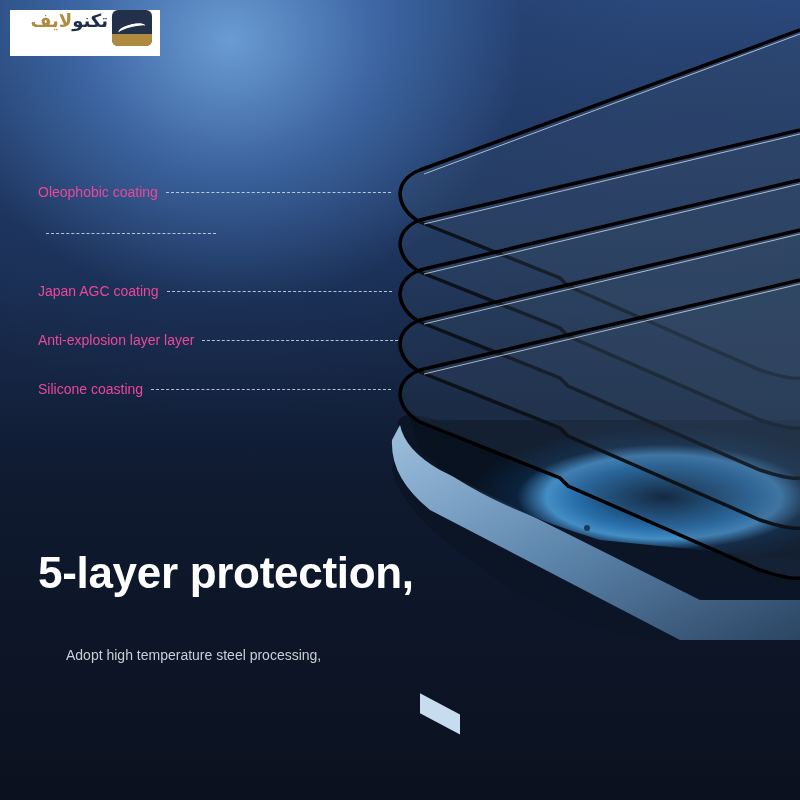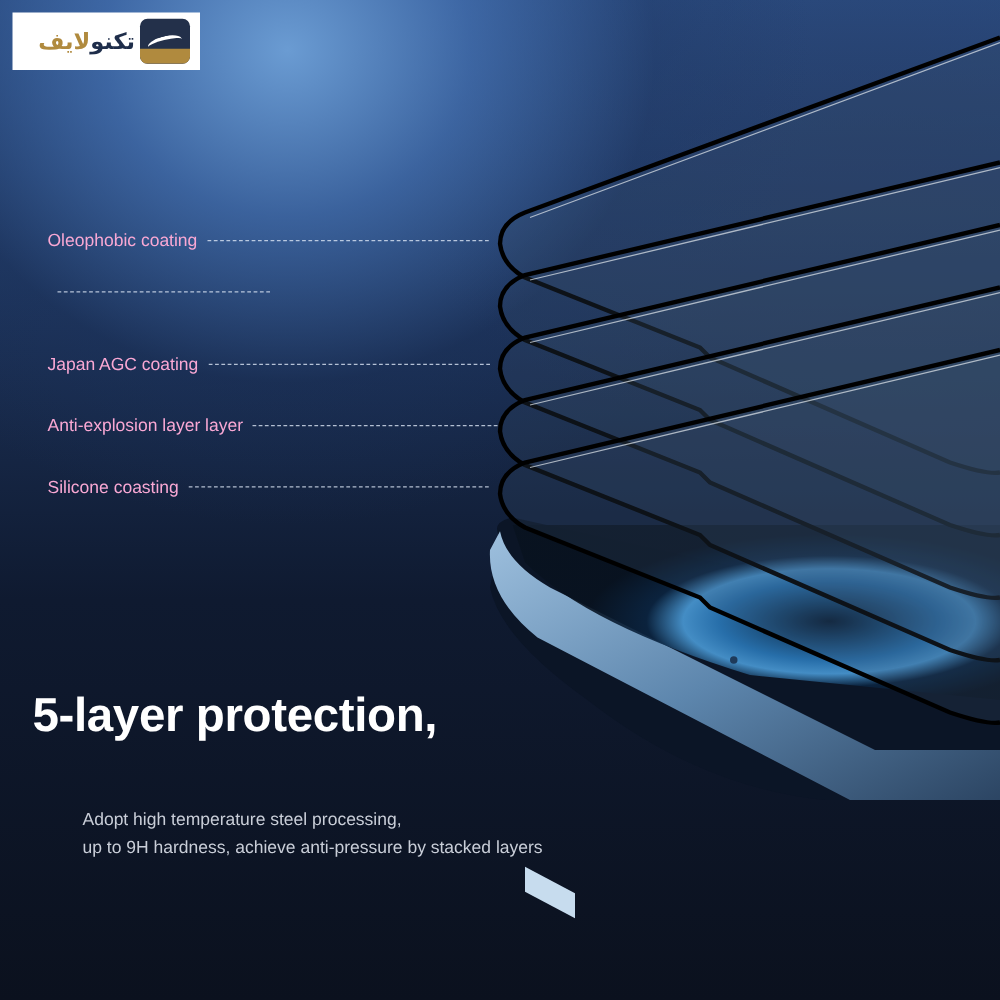--- a/index.html
+++ b/index.html
@@ -5,30 +5,30 @@
   html,body{margin:0;padding:0;}
   body{width:800px;height:800px;overflow:hidden;position:relative;
     font-family:"Liberation Sans",sans-serif;
     background:#0c1220;}
   .bg{position:absolute;inset:0;
     background:
       radial-gradient(ellipse 420px 380px at 230px 40px, rgba(110,160,215,0.95) 0%, rgba(70,115,180,0.7) 35%, rgba(30,55,100,0.3) 70%, rgba(10,18,35,0) 100%),
       radial-gradient(ellipse 500px 300px at 700px 120px, rgba(40,60,100,0.5), rgba(0,0,0,0) 80%),
       linear-gradient(180deg,#2a4c82 0%,#1a2e52 35%,#0f1a30 60%,#0b111e 100%);}
   .logo{position:absolute;left:10px;top:10px;width:150px;height:46px;background:#fff;
-    display:flex;align-items:center;justify-content:flex-end;padding-right:8px;box-sizing:border-box;gap:4px;}
+    display:flex;align-items:flex-start;justify-content:flex-end;padding-right:8px;box-sizing:border-box;gap:4px;}
   .logo-text{font-family:"DejaVu Sans",sans-serif;font-size:18px;font-weight:bold;color:#1e2d4a;direction:rtl;}
   .logo-text .gold{color:#b08a3e;}
   .logo-mark{width:40px;height:36px;border-radius:6px;overflow:hidden;position:relative;background:#23304a;}
   .logo-mark .g{position:absolute;left:0;right:0;bottom:0;height:12px;background:#b08a3e;}
   .logo-mark .swoosh{position:absolute;left:6px;top:14px;width:28px;height:8px;border-top:3px solid #fff;border-radius:50% 50% 0 0;transform:rotate(-14deg);}
-  .lbl{position:absolute;left:38px;display:flex;align-items:center;color:#f9a8d4;font-size:14px;white-space:nowrap;}
+  .lbl{position:absolute;left:38px;display:flex;align-items:center;color:#ec4899;font-size:14px;white-space:nowrap;}
   .dash{height:0;border-top:1px dashed rgba(220,230,245,0.8);margin-left:8px;}
   .phone{position:absolute;left:0;top:0;width:800px;height:800px;}
-  .headline{position:absolute;left:26px;top:553px;color:#fff;font-weight:bold;font-size:38px;line-height:40px;letter-spacing:-0.3px;}
+  .headline{position:absolute;left:38px;top:553px;color:#fff;font-weight:bold;font-size:44px;line-height:40px;letter-spacing:-0.3px;}
   .sub{position:absolute;left:38px;top:644px;color:#c9ced8;font-size:14px;line-height:22px;margin-left:28px;}
 </style>
 </head>
 <body>
 
 <div class="bg"></div>
 
 <svg class="phone" viewBox="0 0 800 800">
   <defs>
     <linearGradient id="frame" x1="0" y1="0" x2="1" y2="1">
@@ -93,14 +93,13 @@
 <div class="lbl" style="top:381px">
     <span>Silicone coasting</span>
     <span class="dash" style="width:240px"></span>
   </div>
 
 <div class="headline">
   <div>5-layer protection,</div>
 </div>
 <div class="sub">
   <div>Adopt high temperature steel processing,</div>
-  <div>up to 9H hardness, achieve anti-pressure by stacked layers</div>
 </div>
 
 </body></html>

